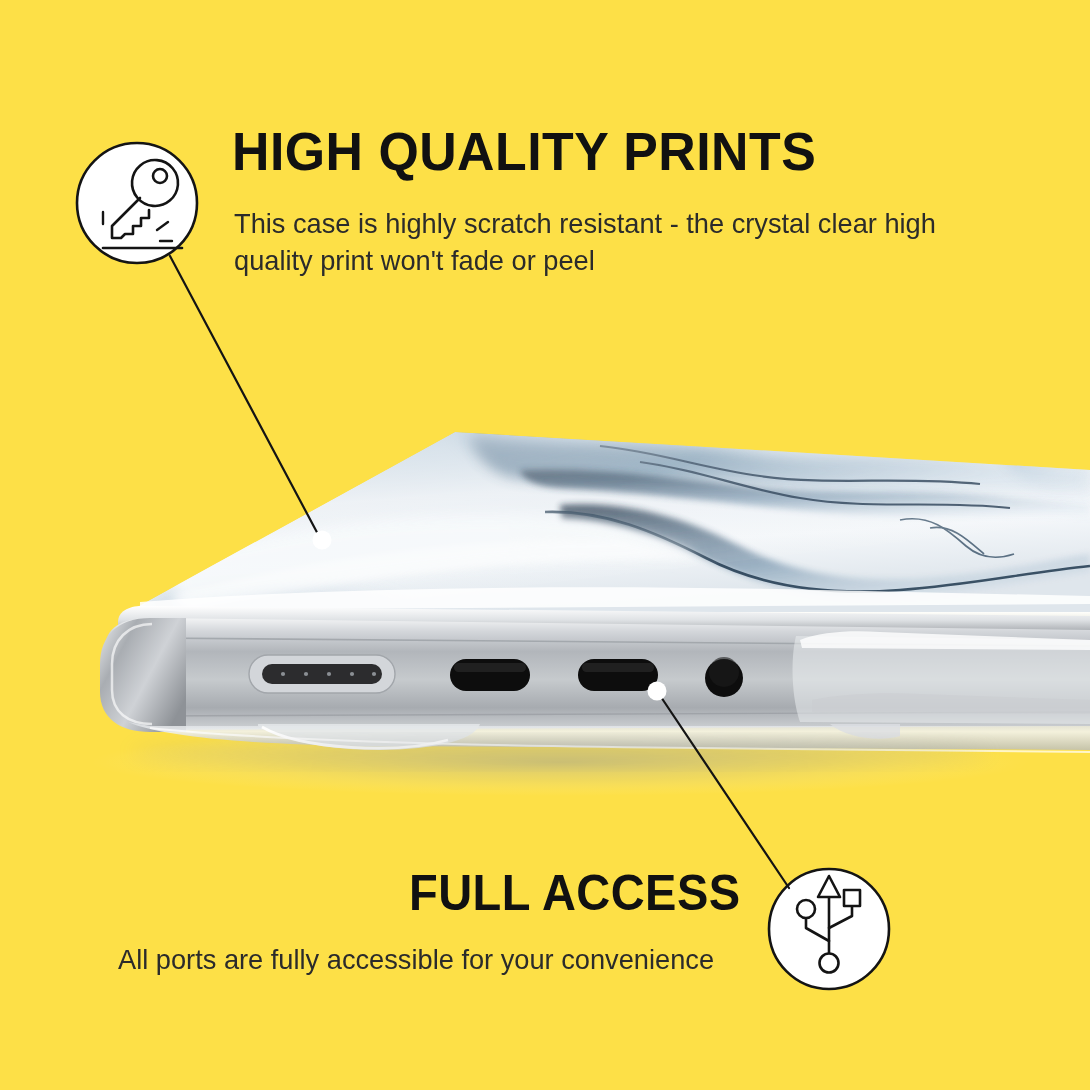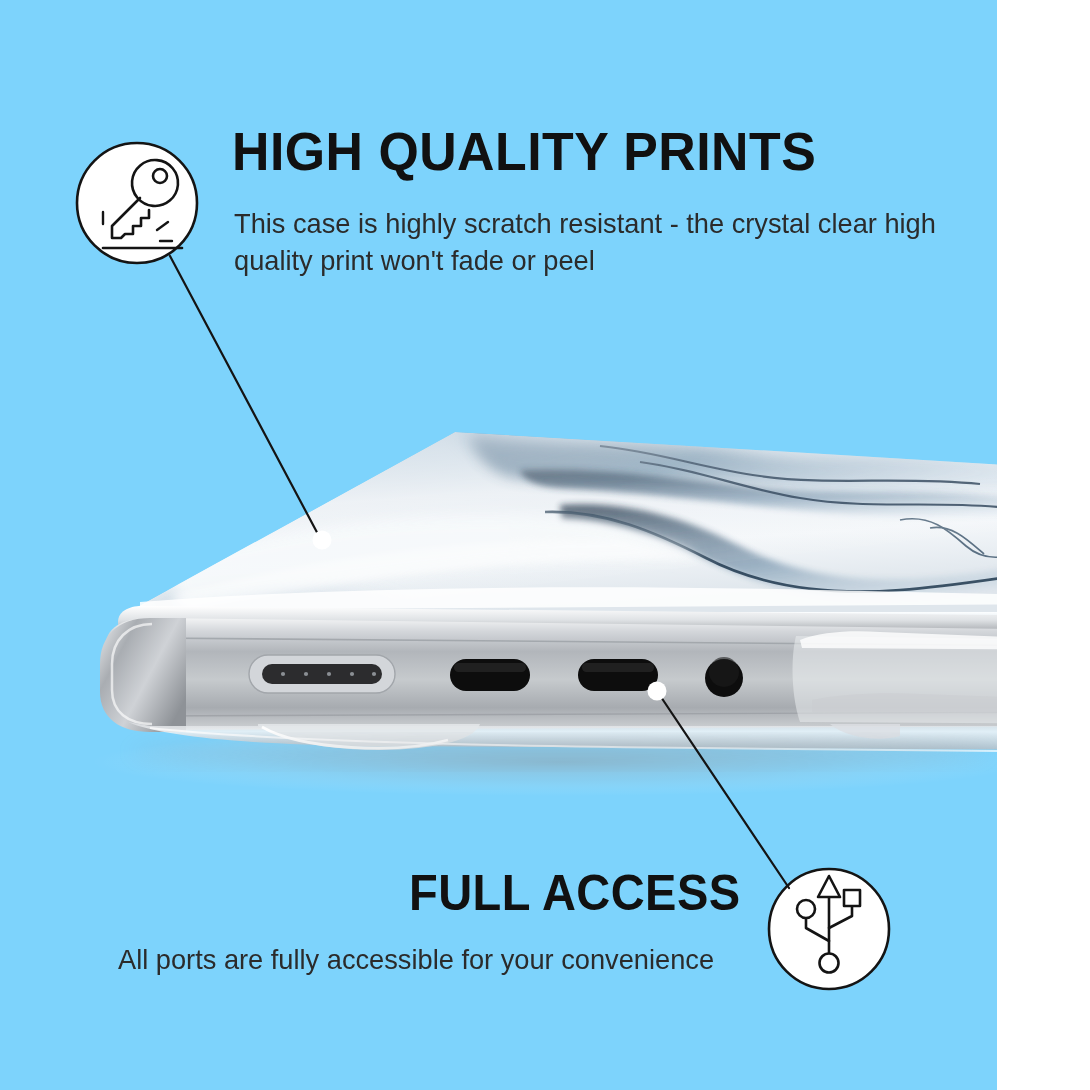--- a/index.html
+++ b/index.html
@@ -2,23 +2,23 @@
 <html><head>
 <meta charset="utf-8">
 <style>
   html, body {
     margin: 0;
     padding: 0;
     background: #ffffff;
   }
   #stage {
     position: relative;
-    width: 997px;
+    width: 1090px;
     height: 1090px;
-    background: #7dd3fc;
+    background: #fde047;
     overflow: hidden;
     font-family: "Liberation Sans", sans-serif;
     -webkit-font-smoothing: antialiased;
   }
 
   
   .headline {
     position: absolute;
     margin: 0;
     font-family: "Liberation Sans", sans-serif;

